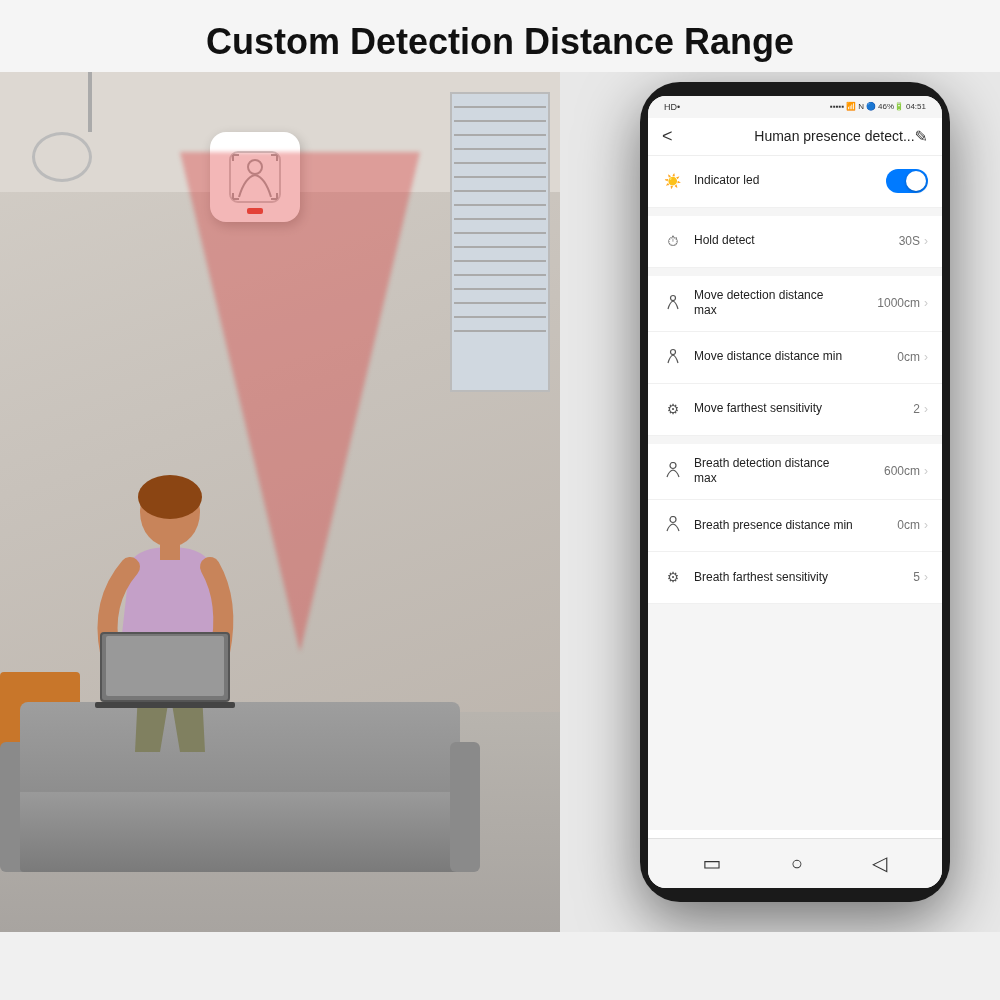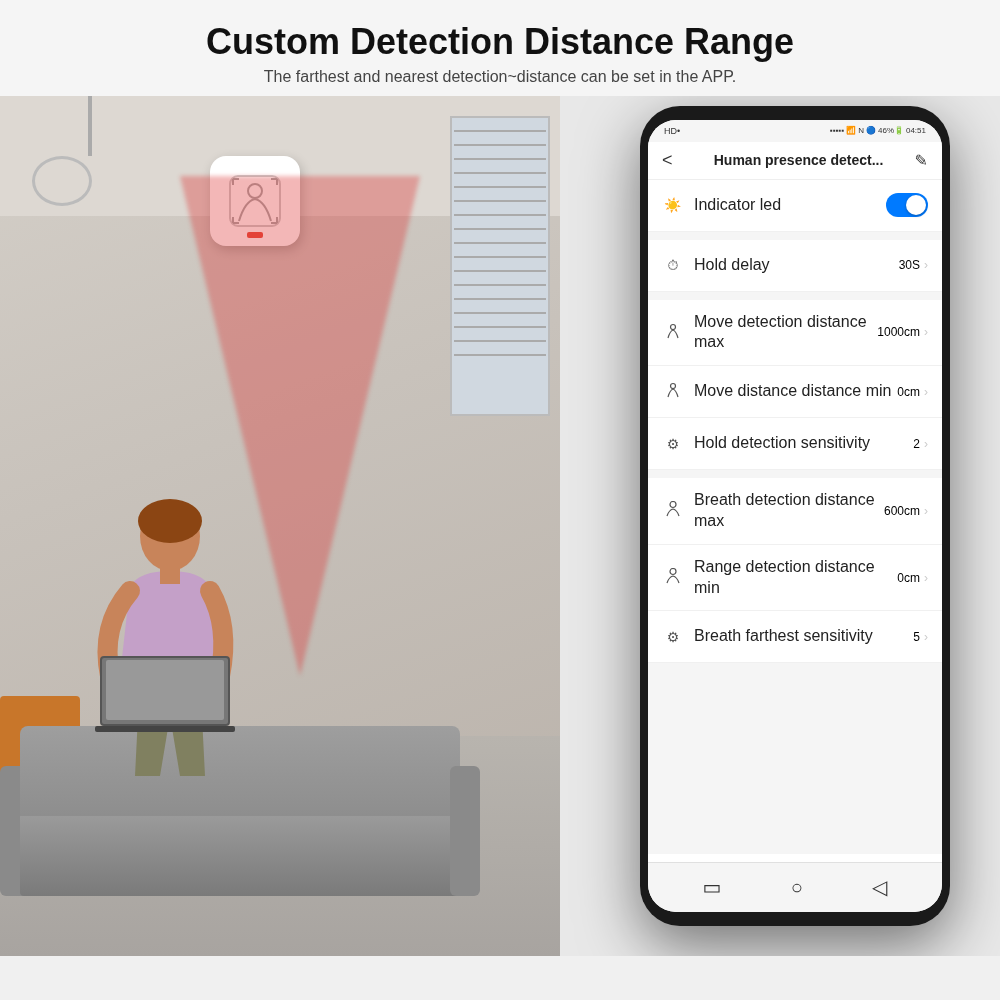--- a/index.html
+++ b/index.html
@@ -215,21 +215,21 @@
     }
 
     
     .phone-screen {
       position: absolute;
       top: 14px;
       left: 8px;
       right: 8px;
       bottom: 14px;
       background: white;
-      border-radius: 28px;
+      border-radius: 18px;
       overflow: hidden;
     }
 
     
     .status-bar {
       display: flex;
       justify-content: space-between;
       align-items: center;
       padding: 4px 16px;
       background: #f5f5f5;
@@ -253,23 +253,23 @@
       border-bottom: 1px solid #eee;
     }
     .back-arrow {
       font-size: 18px;
       color: #333;
       margin-right: 10px;
       cursor: pointer;
     }
     .app-title {
       flex: 1;
-      text-align: center;
+      text-align: right;
       font-size: 14px;
-      font-weight: 700;
+      font-weight: 400;
       color: #222;
     }
     .edit-icon {
       font-size: 16px;
       color: #333;
     }
 
     
     .settings-list {
       background: #f5f5f5;
@@ -288,27 +288,27 @@
     .settings-item-icon {
       width: 22px;
       margin-right: 10px;
       font-size: 14px;
       color: #555;
       flex-shrink: 0;
       text-align: center;
     }
     .settings-item-text {
       flex: 1;
-      font-size: 16px;
+      font-size: 12px;
       color: #222;
       line-height: 1.3;
     }
     .settings-item-value {
       font-size: 12px;
-      color: #000000;
+      color: #737373;
       margin-right: 4px;
     }
     .settings-item-arrow {
       font-size: 12px;
       color: #ccc;
     }
 
     
     .toggle {
       width: 42px;
@@ -365,21 +365,20 @@
       border-radius: 4px;
     }
   </style>
 </head>
 <body>
 
 <div class="page-container">
 
   <div class="header">
     <div class="header-title">Custom Detection Distance Range</div>
-    <div class="header-subtitle">The farthest and nearest detection~distance can be set in the APP.</div>
   </div>
 
   <div class="main-content">
 
     <div class="room-scene">
       <div class="room-ceiling"></div>
 
       <div class="chandelier">
         <div class="chandelier-stem"></div>
         <div class="chandelier-body"></div>
@@ -488,21 +487,21 @@
               <span class="settings-item-text">Indicator led</span>
               <div class="toggle">
                 <div class="toggle-knob"></div>
               </div>
             </div>
 
             <div class="settings-separator"></div>
 
             <div class="settings-item">
               <span class="settings-item-icon">⏱</span>
-              <span class="settings-item-text">Hold delay</span>
+              <span class="settings-item-text">Hold detect</span>
               <span class="settings-item-value">30S</span>
               <span class="settings-item-arrow">›</span>
             </div>
 
             <div class="settings-separator"></div>
 
             <div class="settings-item">
               <span class="settings-item-icon">
                 <svg width="16" height="16" viewBox="0 0 16 16" fill="none">
                     <circle cx="8" cy="4" r="2.5" stroke="#555" stroke-width="1.2"></circle>
@@ -521,21 +520,21 @@
                     <path d="M3 15 Q5 8 8 7 Q11 8 13 15" stroke="#555" stroke-width="1.2" fill="none"></path>
                   </svg>
               </span>
               <span class="settings-item-text">Move distance distance min</span>
               <span class="settings-item-value">0cm</span>
               <span class="settings-item-arrow">›</span>
             </div>
 
             <div class="settings-item">
               <span class="settings-item-icon">⚙</span>
-              <span class="settings-item-text">Hold detection sensitivity</span>
+              <span class="settings-item-text">Move farthest sensitivity</span>
               <span class="settings-item-value">2</span>
               <span class="settings-item-arrow">›</span>
             </div>
 
             <div class="settings-separator"></div>
 
             <div class="settings-item">
               <span class="settings-item-icon">
                 <svg width="16" height="16" viewBox="0 0 16 16" fill="none">
                     <circle cx="8" cy="3.5" r="3" stroke="#555" stroke-width="1.2"></circle>
@@ -547,21 +546,21 @@
               <span class="settings-item-arrow">›</span>
             </div>
 
             <div class="settings-item">
               <span class="settings-item-icon">
                 <svg width="16" height="16" viewBox="0 0 16 16" fill="none">
                     <circle cx="8" cy="3.5" r="3" stroke="#555" stroke-width="1.2"></circle>
                     <path d="M2 15 Q4 9 8 8 Q12 9 14 15" stroke="#555" stroke-width="1.2" fill="none"></path>
                   </svg>
               </span>
-              <span class="settings-item-text">Range detection distance min</span>
+              <span class="settings-item-text">Breath presence distance min</span>
               <span class="settings-item-value">0cm</span>
               <span class="settings-item-arrow">›</span>
             </div>
 
             <div class="settings-item">
               <span class="settings-item-icon">⚙</span>
               <span class="settings-item-text">Breath farthest sensitivity</span>
               <span class="settings-item-value">5</span>
               <span class="settings-item-arrow">›</span>
             </div>

